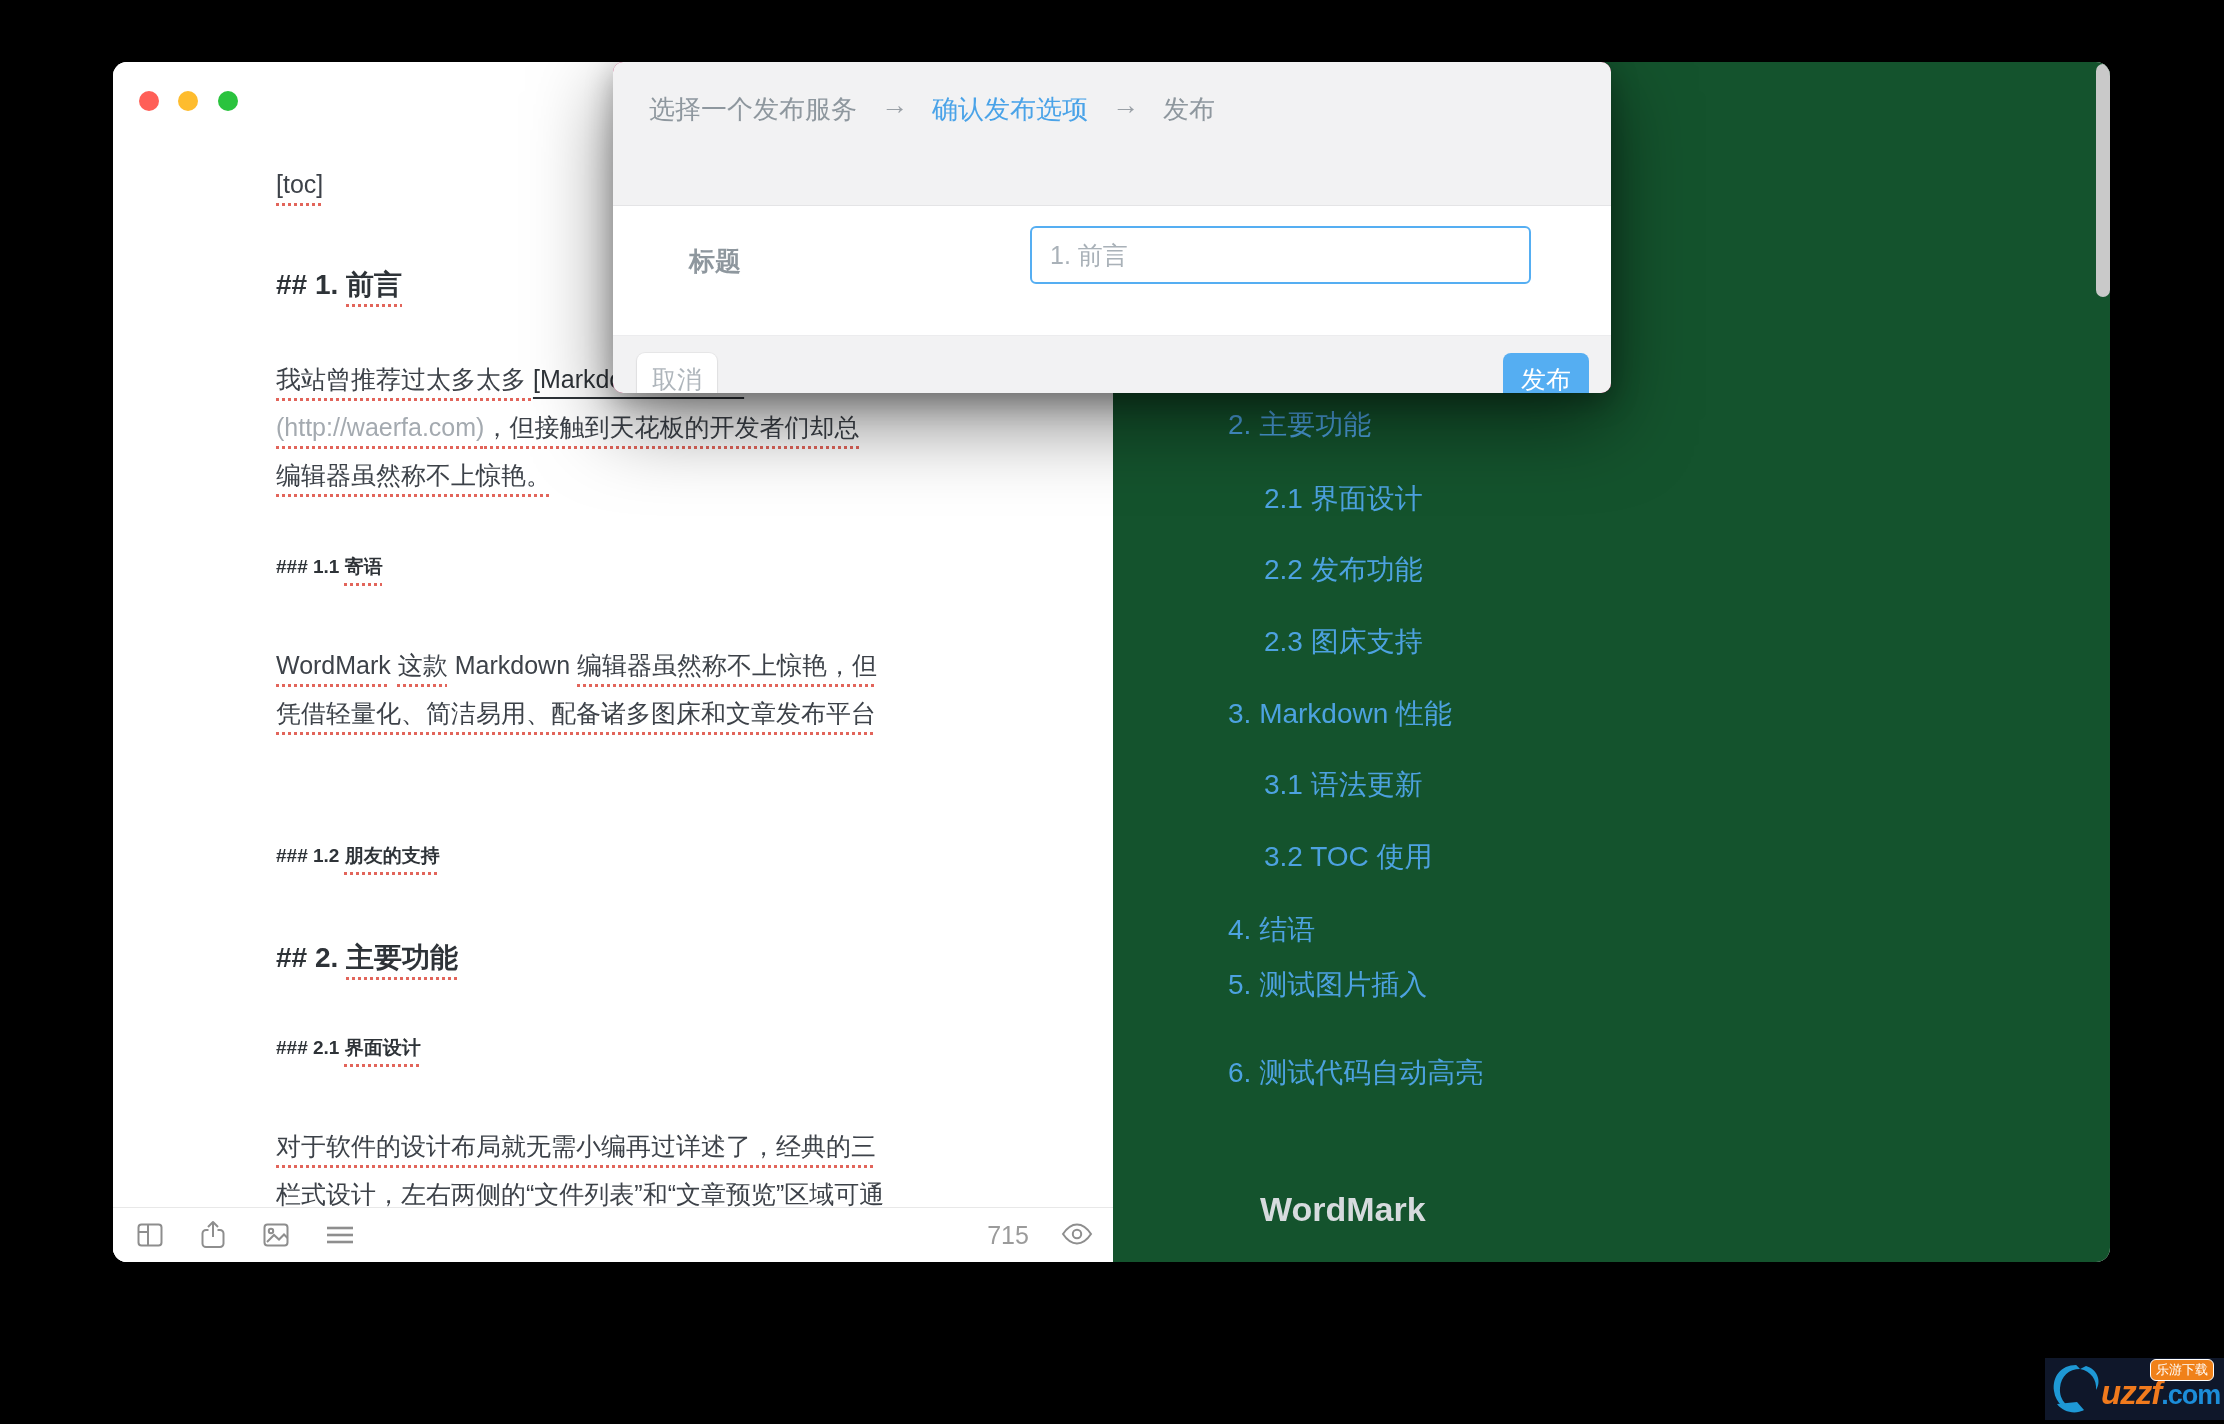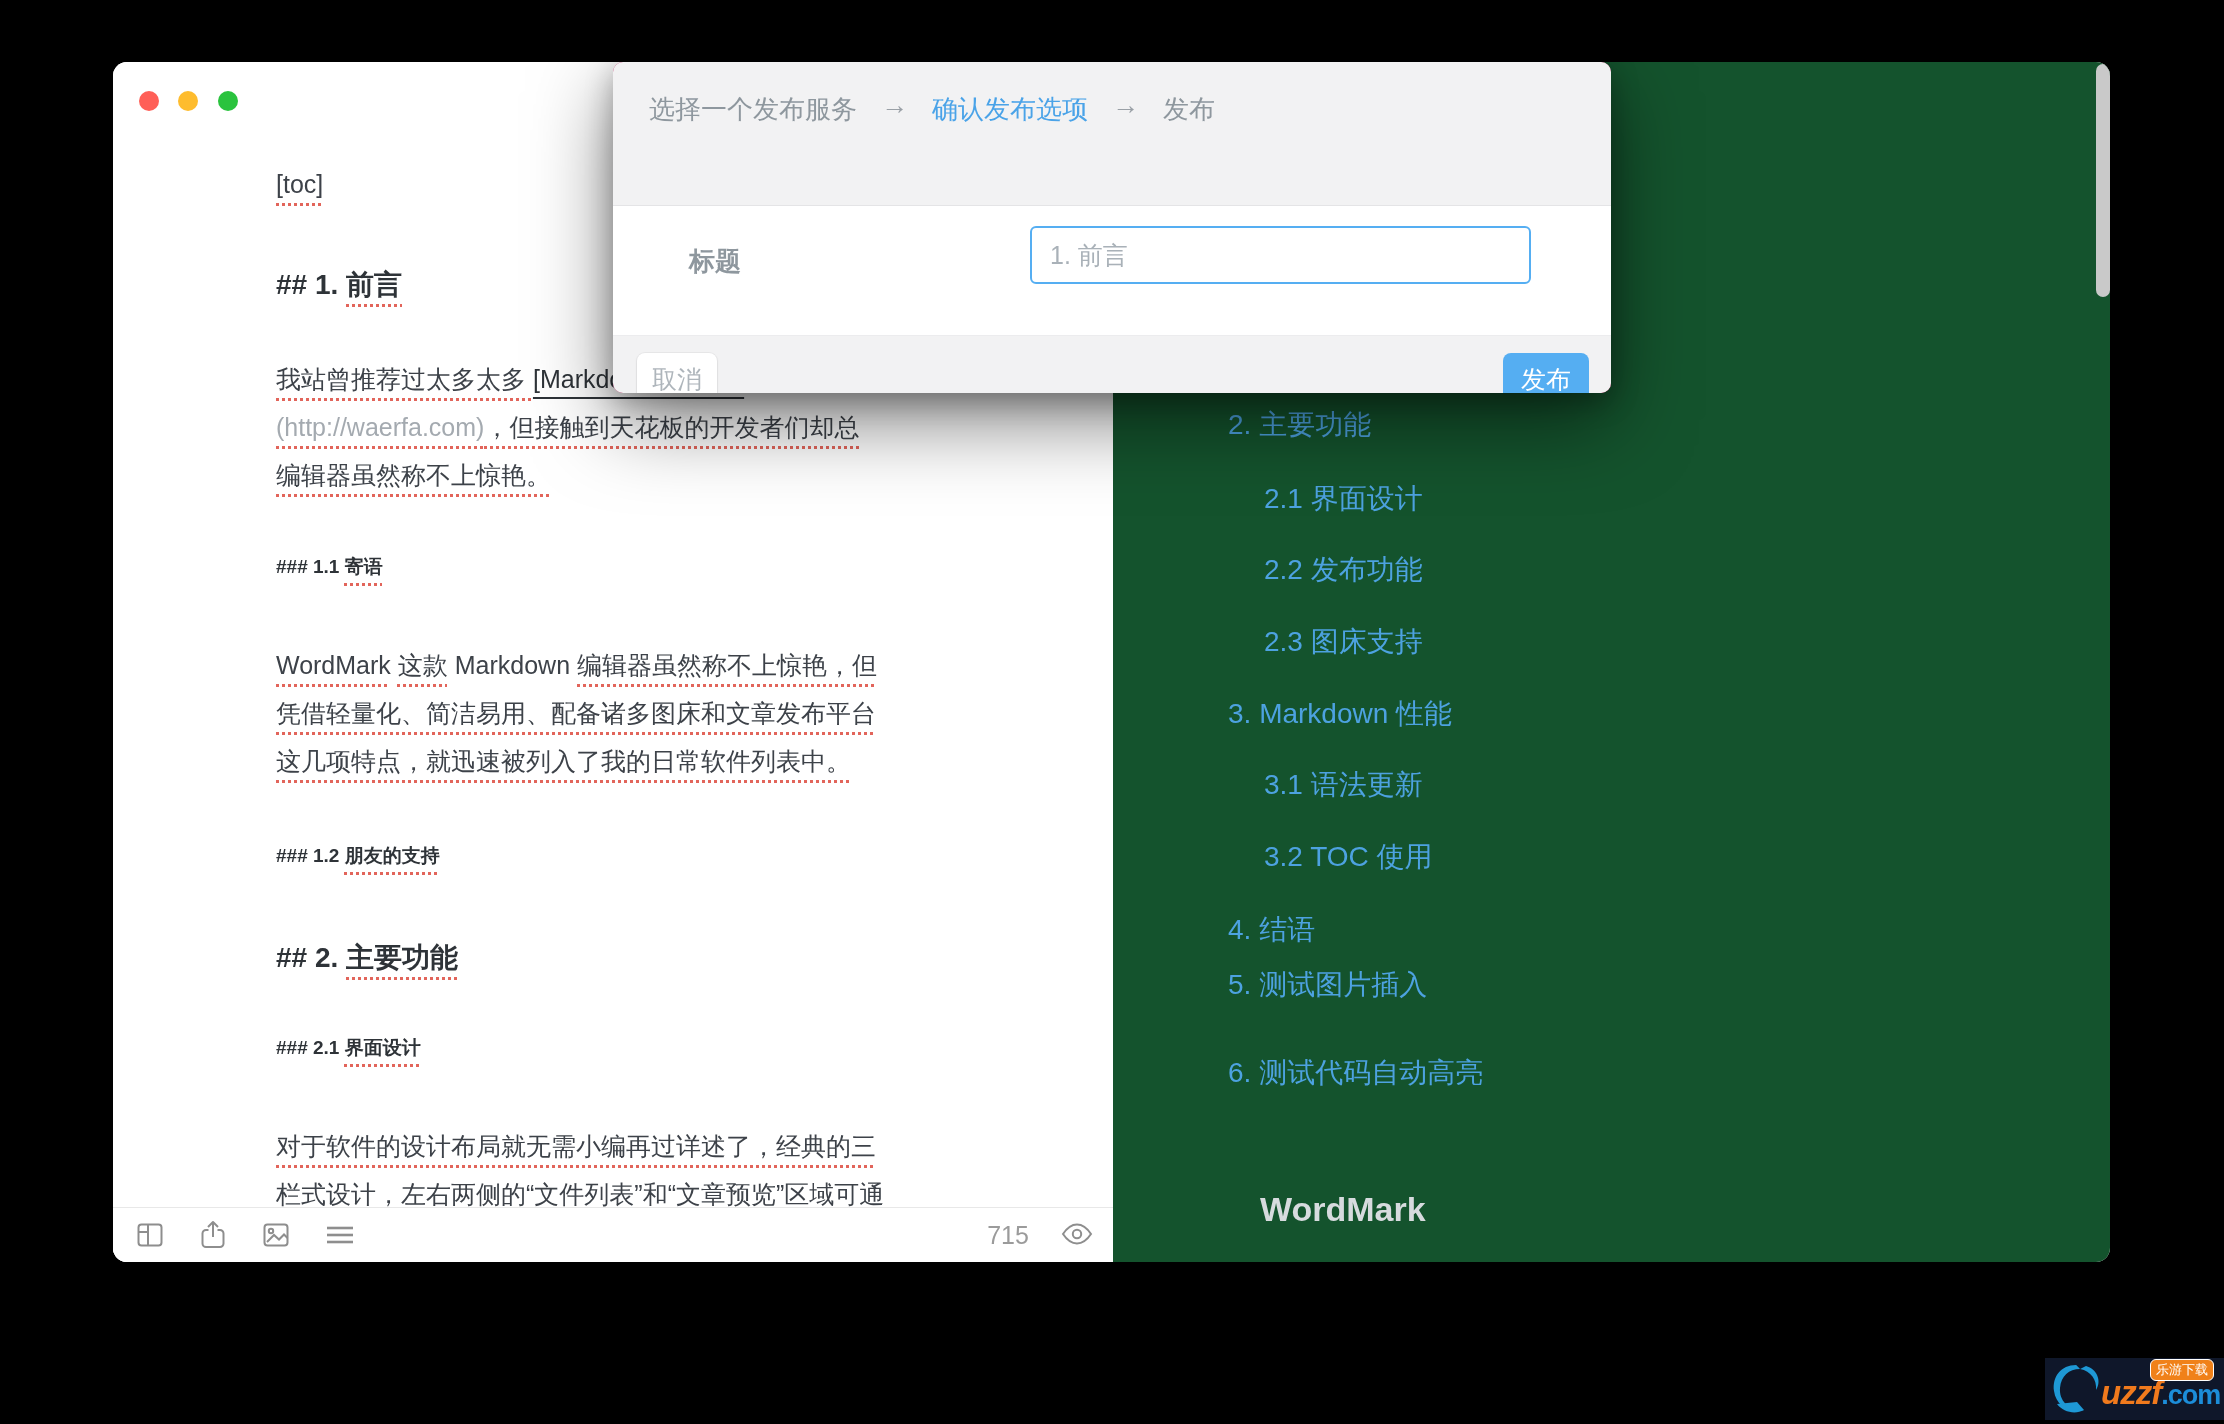--- a/index.html
+++ b/index.html
@@ -90,21 +90,20 @@
 
     <div class="editor-lines">
         <div class="eline " style="top: 108px;"><span class="sq">[toc]</span></div>
         <div class="eline h2" style="top: 204px;"><span>## 1. </span><span class="sq">前言</span></div>
         <div class="eline " style="top: 301px;"><span class="sq">我站曾推荐过太多太多 </span><span class="link">[Markdown 编辑器]</span></div>
         <div class="eline " style="top: 349px;"><span class="url sq">(http://waerfa.com)</span><span class="sq">，但接触到天花板的开发者们却总</span></div>
         <div class="eline " style="top: 397px;"><span class="sq">编辑器虽然称不上惊艳。</span></div>
         <div class="eline h3" style="top: 492px;"><span>### 1.1 </span><span class="sq">寄语</span></div>
         <div class="eline " style="top: 587px;"><span class="sq">WordMark</span><span> </span><span class="sq">这款</span><span> Markdown </span><span class="sq">编辑器虽然称不上惊艳，但</span></div>
         <div class="eline " style="top: 635px;"><span class="sq">凭借轻量化、简洁易用、配备诸多图床和文章发布平台</span></div>
-        <div class="eline " style="top: 683px;"><span class="sq">这几项特点，就迅速被列入了我的日常软件列表中。</span></div>
         <div class="eline h3" style="top: 781px;"><span>### 1.2 </span><span class="sq">朋友的支持</span></div>
         <div class="eline h2" style="top: 877px;"><span>## 2. </span><span class="sq">主要功能</span></div>
         <div class="eline h3" style="top: 973px;"><span>### 2.1 </span><span class="sq">界面设计</span></div>
         <div class="eline " style="top: 1068px;"><span class="sq">对于软件的设计布局就无需小编再过详述了，经典的三</span></div>
         <div class="eline " style="top: 1116px;"><span class="sq">栏式设计，左右两侧的“文件列表”和“文章预览”区域可通</span></div>
       </div>
 
     <div class="sbar-l">
       <div class="sbar-icons">
         <span>

